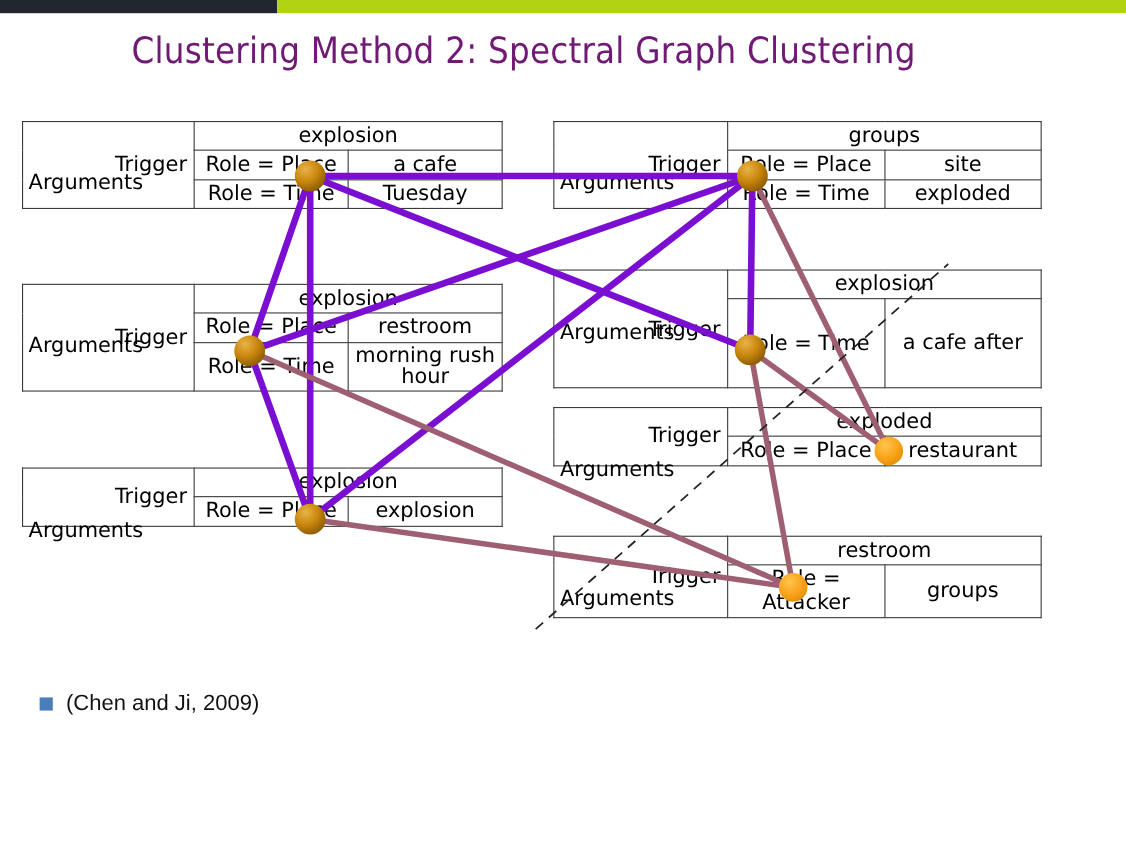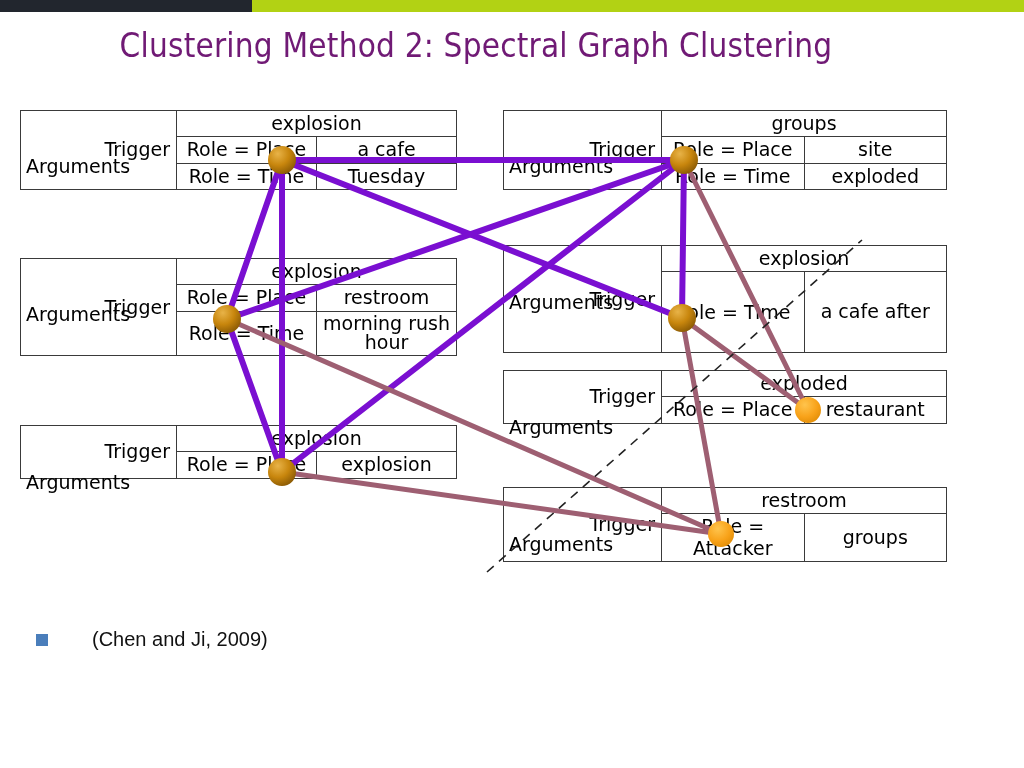--- a/index.html
+++ b/index.html
@@ -41,21 +41,21 @@
     border:1.6px solid #3a3a3a;
     padding:2px 6px;
     background:transparent;
     line-height:1.12;
     vertical-align:middle;
   }
   .lab{ text-align:right; }
   .ctr{ text-align:center; }
 
   
-  .footer{position:absolute;left:36px;top:628px;display:flex;align-items:center;gap:44px;}
+  .footer{position:absolute;left:36px;top:628px;display:flex;align-items:center;gap:12px;}
   .bullet{width:12px;height:12px;background:#4a7ebb;display:inline-block;}
   .footer-text{
     font-family:"Liberation Sans",sans-serif;
     font-size:20px;color:#111;
   }
 </style>
 </head>
 <body>
 
 <div id="slide">

